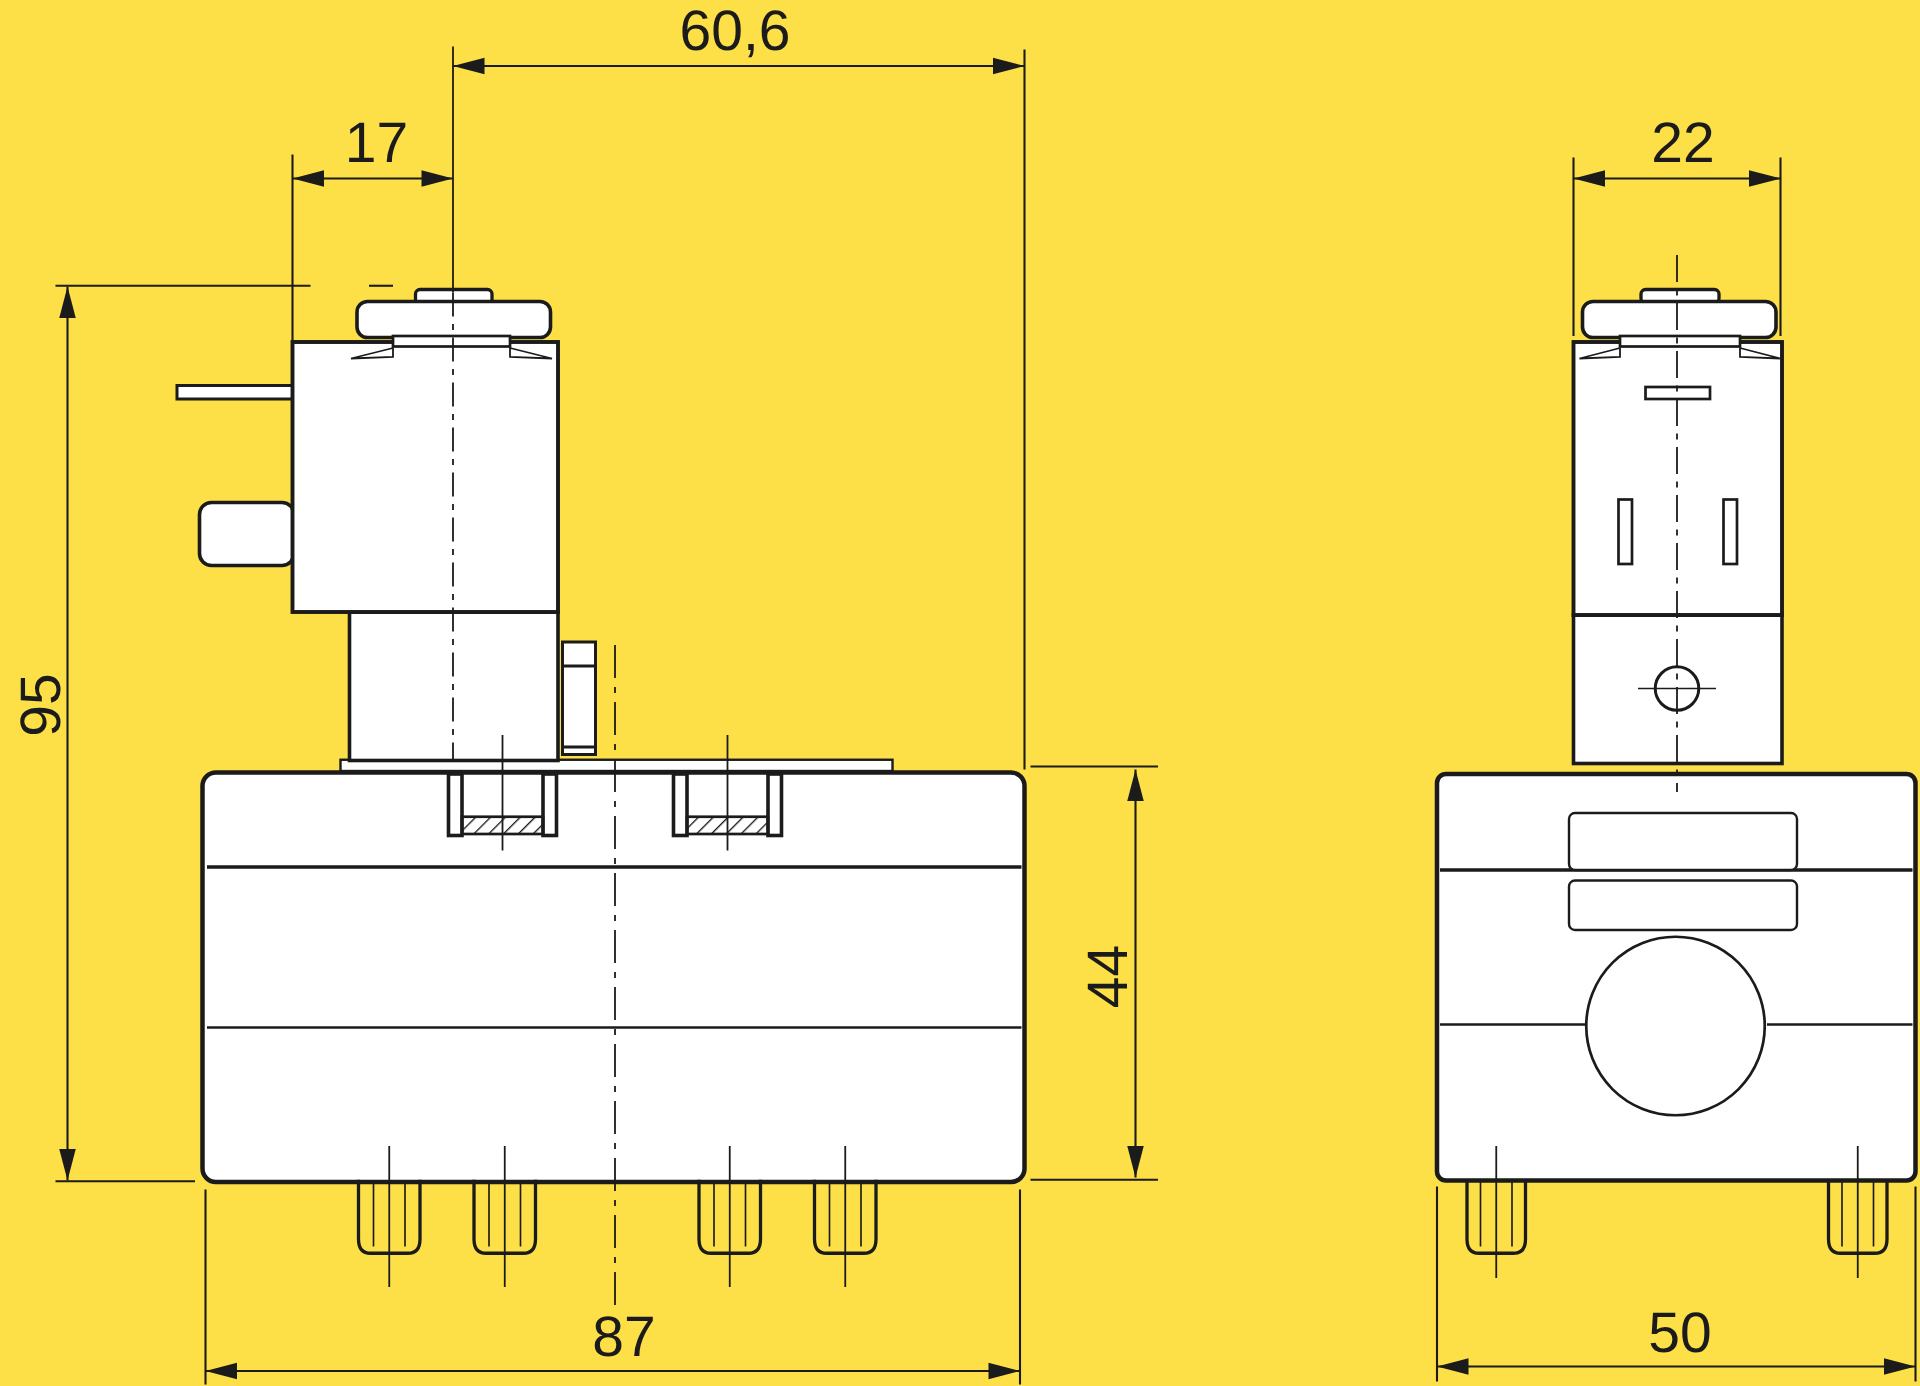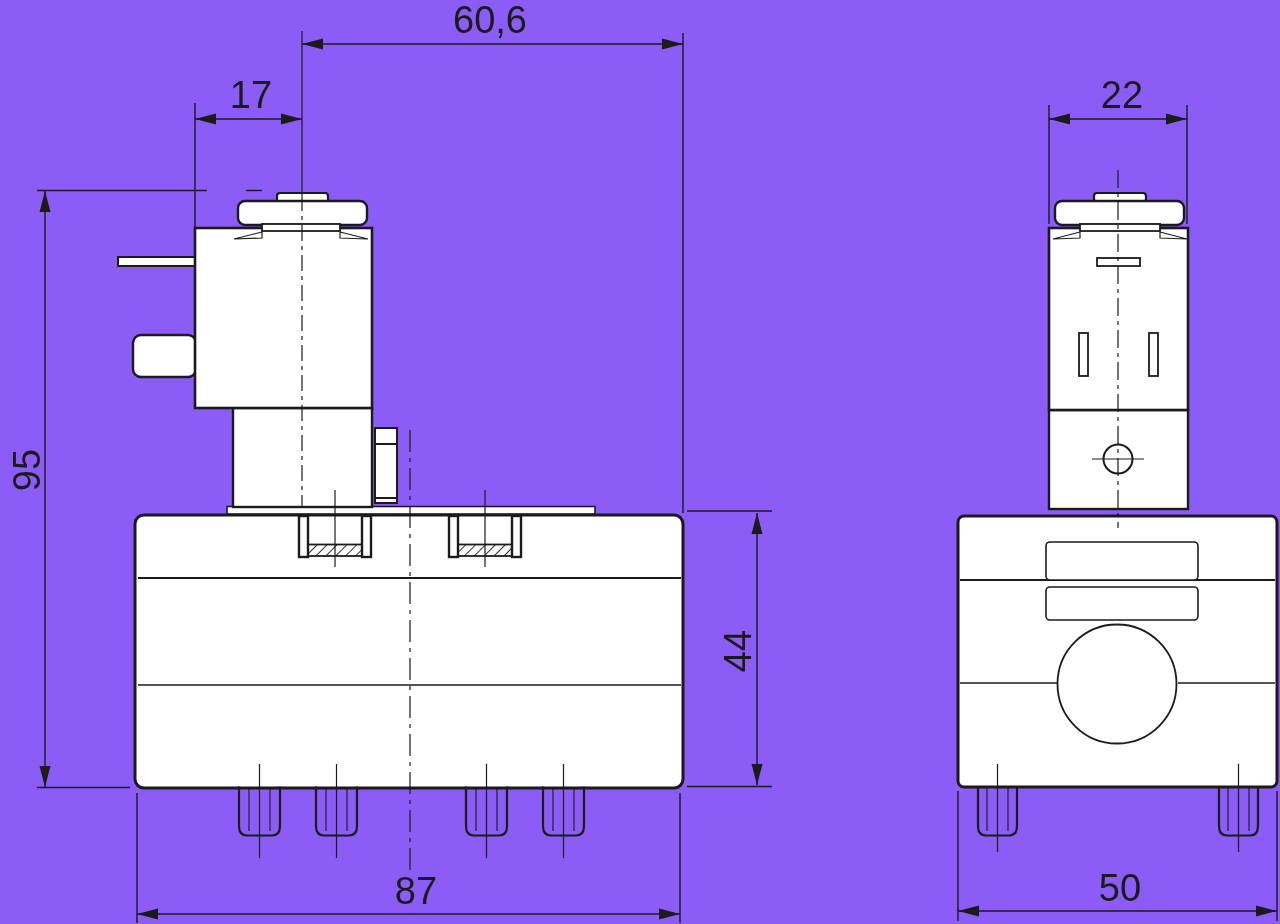--- a/index.html
+++ b/index.html
@@ -1,16 +1,16 @@
 <!DOCTYPE html>
 <html><head>
 <meta charset="utf-8">
 <style>
   html,body{margin:0;padding:0;background:#ffffff;}
-  .stage{position:relative;width:1280px;height:924px;background:#8b5cf6;overflow:hidden;}
+  .stage{position:relative;width:1280px;height:924px;background:#fde047;overflow:hidden;}
   svg{position:absolute;left:0;top:0;}
   text{font-family:"Liberation Sans","DejaVu Sans",sans-serif;font-size:38px;fill:#1b1b1b;}
 </style>
 </head>
 <body>
 
 <div class="stage">
 <svg width="1280" height="924" viewBox="0 0 1280 924">
   <defs>
     <marker id="arw" markerUnits="userSpaceOnUse" markerWidth="24" markerHeight="14" viewBox="0 0 24 14" refX="22" refY="7" orient="auto-start-reverse">

